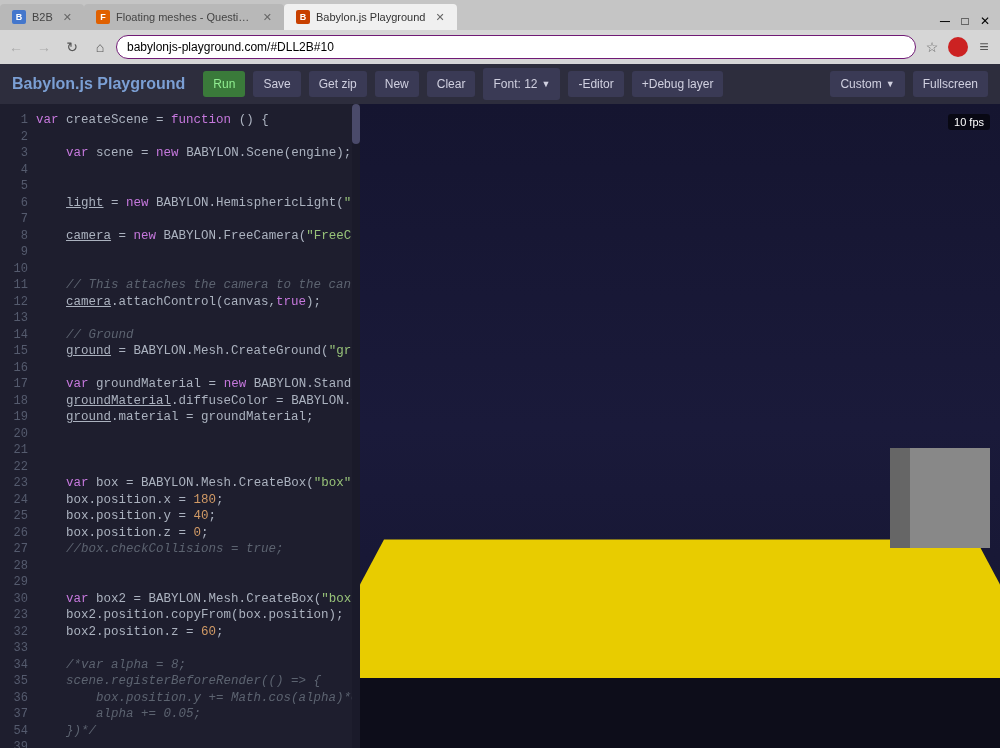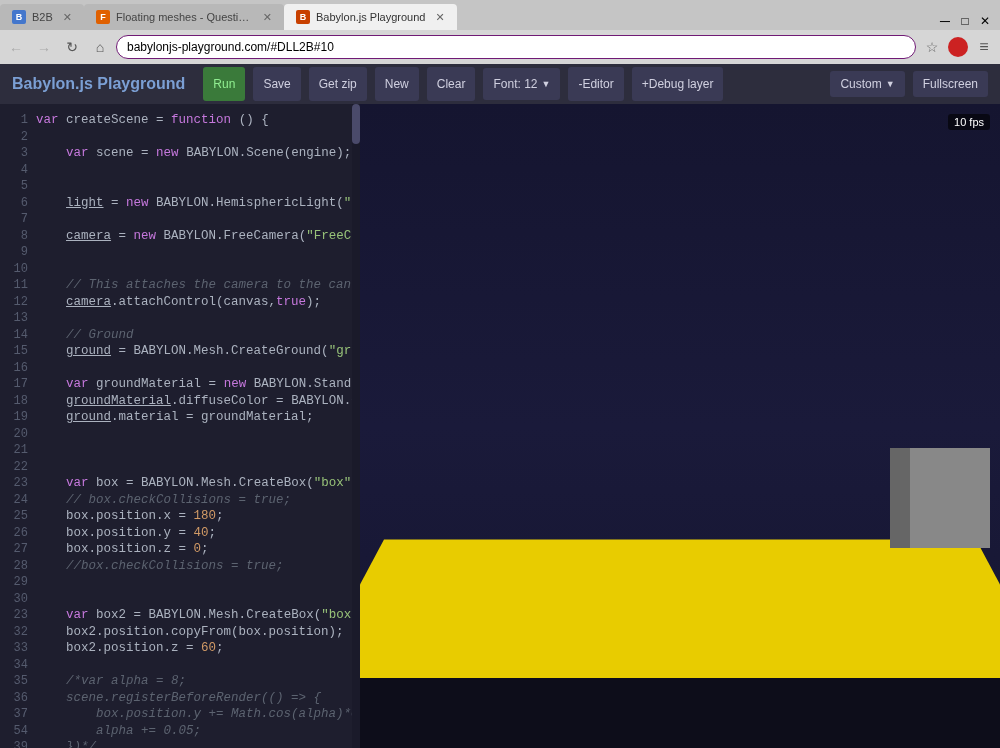--- a/index.html
+++ b/index.html
@@ -142,21 +142,21 @@
       margin-right: 10px;
     }
     .toolbar-btn {
       background: #3a3a55;
       color: #d0d0e0;
       border: none;
       border-radius: 3px;
       padding: 4px 10px;
       font-size: 12px;
       cursor: pointer;
-      height: 34px;
+      height: 26px;
     }
     .toolbar-btn.green { background: #3a7a3a; color: #90ee90; }
     .font-btn {
       background: #3a3a55;
       color: #d0d0e0;
       border: none;
       border-radius: 3px;
       padding: 0 10px;
       font-size: 12px;
       cursor: pointer;
@@ -498,24 +498,20 @@
         <div class="code-line">
           <span class="plain">&nbsp;&nbsp;&nbsp;&nbsp;</span><span class="underline plain">ground</span><span class="plain">.material</span>&nbsp;<span class="plain">=</span>&nbsp;<span class="plain">groundMaterial;</span>
         </div>
         <div class="code-line"></div>
         <div class="code-line"></div>
         <div class="code-line"></div>
         <div class="code-line">
           <span class="plain">&nbsp;&nbsp;&nbsp;&nbsp;</span><span class="kw">var</span>&nbsp;<span class="plain">box</span>&nbsp;<span class="plain">=</span>&nbsp;<span class="plain">BABYLON.Mesh.CreateBox(<span class="str">"box"</span>,</span>&nbsp;
         </div>
         <div class="code-line">
-          <span class="plain">&nbsp;&nbsp;&nbsp;&nbsp;</span>
-            <span class="cm">// box.checkCollisions = true;</span>
-        </div>
-        <div class="code-line">
           <span class="plain">&nbsp;&nbsp;&nbsp;&nbsp;box.position.x</span>&nbsp;<span class="plain">=</span>&nbsp;<span class="num">180</span><span class="plain">;</span>
         </div>
         <div class="code-line">
           <span class="plain">&nbsp;&nbsp;&nbsp;&nbsp;box.position.y</span>&nbsp;<span class="plain">=</span>&nbsp;<span class="num">40</span><span class="plain">;</span>
         </div>
         <div class="code-line">
           <span class="plain">&nbsp;&nbsp;&nbsp;&nbsp;box.position.z</span>&nbsp;<span class="plain">=</span>&nbsp;<span class="num">0</span><span class="plain">;</span>
         </div>
         <div class="code-line">
           <span class="plain">&nbsp;&nbsp;&nbsp;&nbsp;</span>

